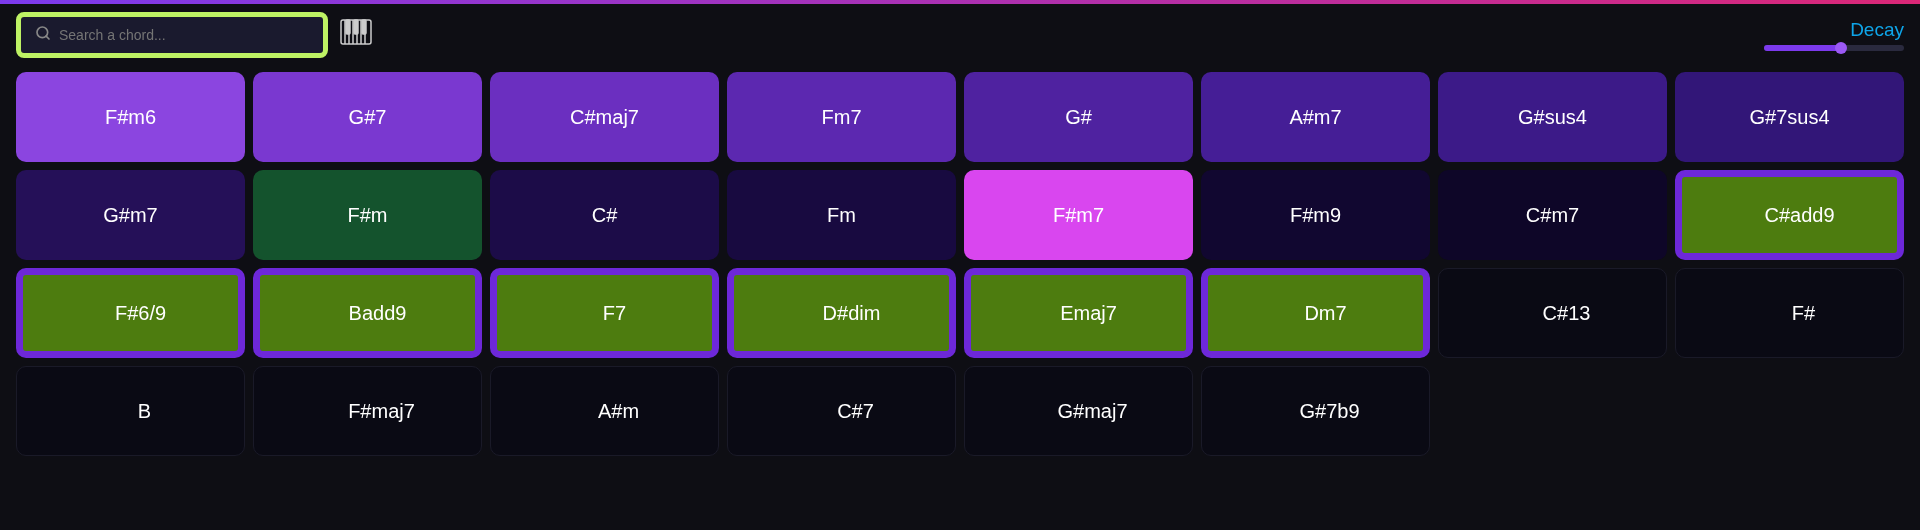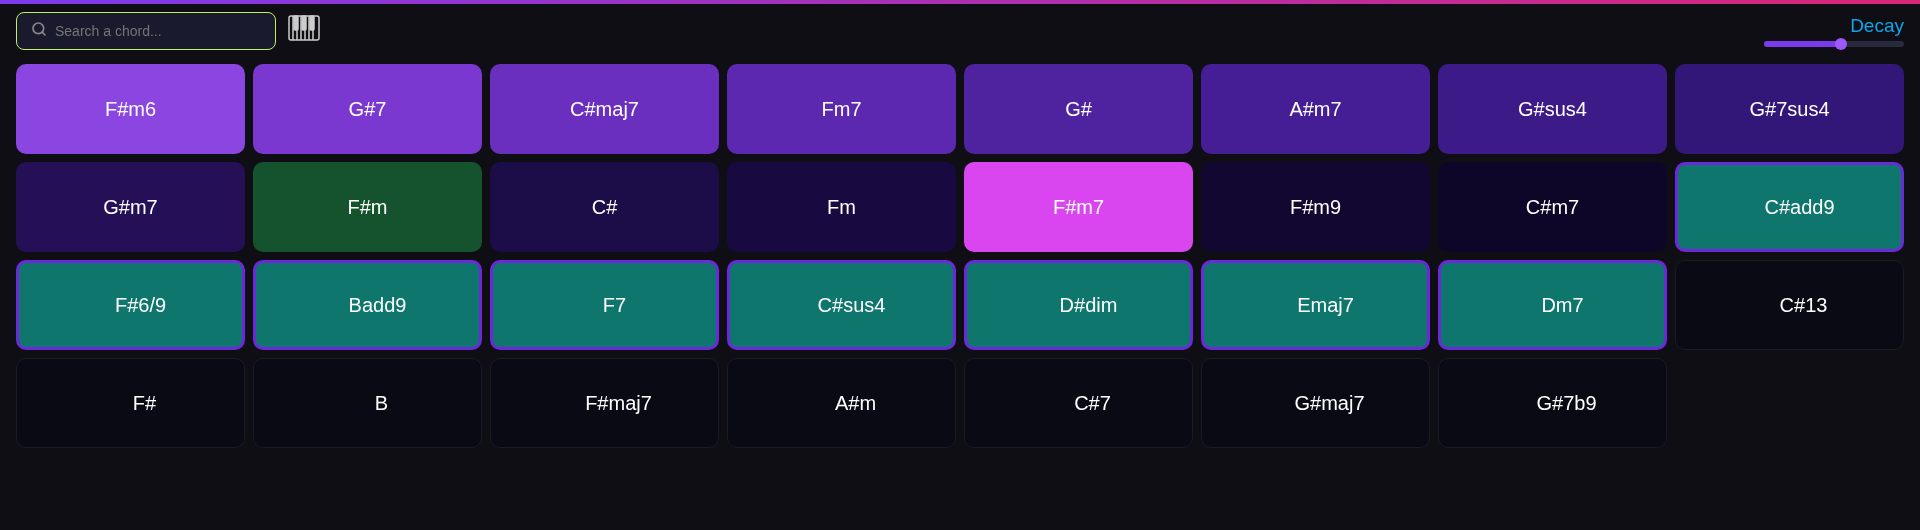--- a/index.html
+++ b/index.html
@@ -25,24 +25,24 @@
     .header {
       display: flex;
       align-items: center;
       gap: 12px;
       margin-bottom: 14px;
     }
     .search-wrapper {
       display: flex;
       align-items: center;
       background: #1a1a2e;
-      border: 1px solid #bef264;
+      border: 5px solid #bef264;
       border-radius: 8px;
       padding: 8px 14px;
-      width: 260px;
+      width: 312px;
       gap: 8px;
     }
     .search-icon-svg {
       color: #666;
       flex-shrink: 0;
     }
     .search-input {
       background: transparent;
       border: none;
       outline: none;
@@ -123,21 +123,21 @@
     .row2-0 { background: #2a1260; }
     .row2-1 { background: #251058; }
     .row2-2 { background: #14532d; }
     .row2-3 { background: #1c0c48; }
     .row2-4 { background: #180a40; }
     .row2-5 { background: #d946ef; }
     .row2-6 { background: #110730; }
     .row2-7 { background: #0e0628; }
 
     
-    .row3 { background: #0f766e; border: 3px solid #6d28d9; padding-left: 20px; }
+    .row3 { background: #4d7c0f; border: 7px solid #6d28d9; padding-left: 20px; }
 
     
     .row4 { background: #0a0a14; border: 1px solid #1a1a28; padding-left: 28px; }
   </style>
 </head>
 <body>
 
 <div class="container">
   <div class="header">
     <div class="search-wrapper">
@@ -187,21 +187,20 @@
       <button class="chord-btn row2-2">F#m</button>
       <button class="chord-btn row2-3">C#</button>
       <button class="chord-btn row2-4">Fm</button>
       <button class="chord-btn row2-5">F#m7</button>
       <button class="chord-btn row2-6">F#m9</button>
       <button class="chord-btn row2-7">C#m7</button>
       <button class="chord-btn row3">C#add9</button>
       <button class="chord-btn row3">F#6/9</button>
       <button class="chord-btn row3">Badd9</button>
       <button class="chord-btn row3">F7</button>
-      <button class="chord-btn row3">C#sus4</button>
       <button class="chord-btn row3">D#dim</button>
       <button class="chord-btn row3">Emaj7</button>
       <button class="chord-btn row3">Dm7</button>
       <button class="chord-btn row4">C#13</button>
       <button class="chord-btn row4">F#</button>
       <button class="chord-btn row4">B</button>
       <button class="chord-btn row4">F#maj7</button>
       <button class="chord-btn row4">A#m</button>
       <button class="chord-btn row4">C#7</button>
       <button class="chord-btn row4">G#maj7</button>

